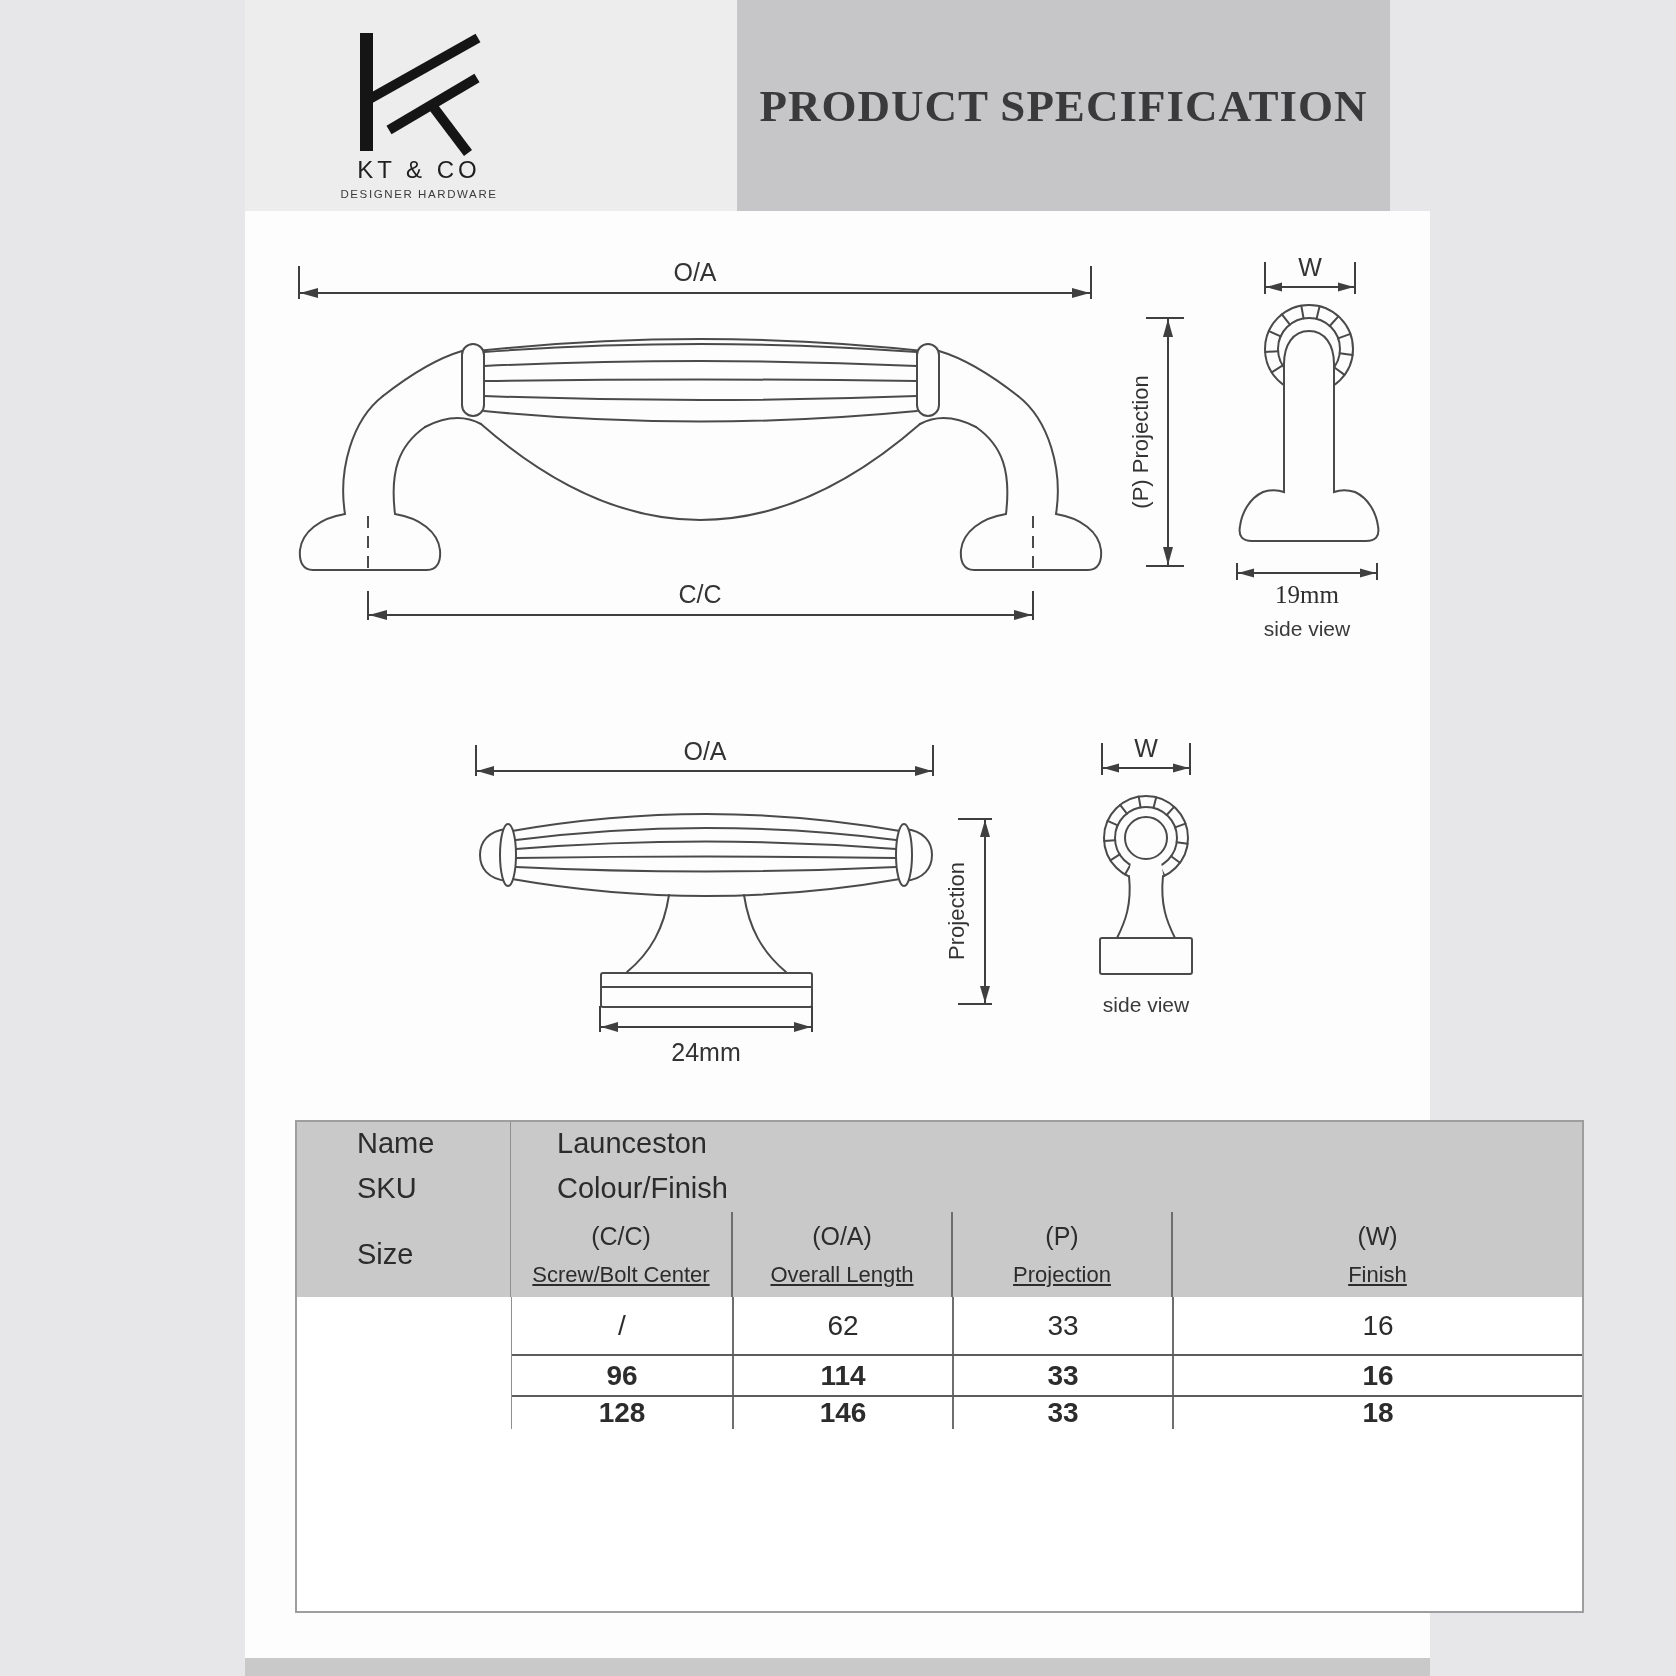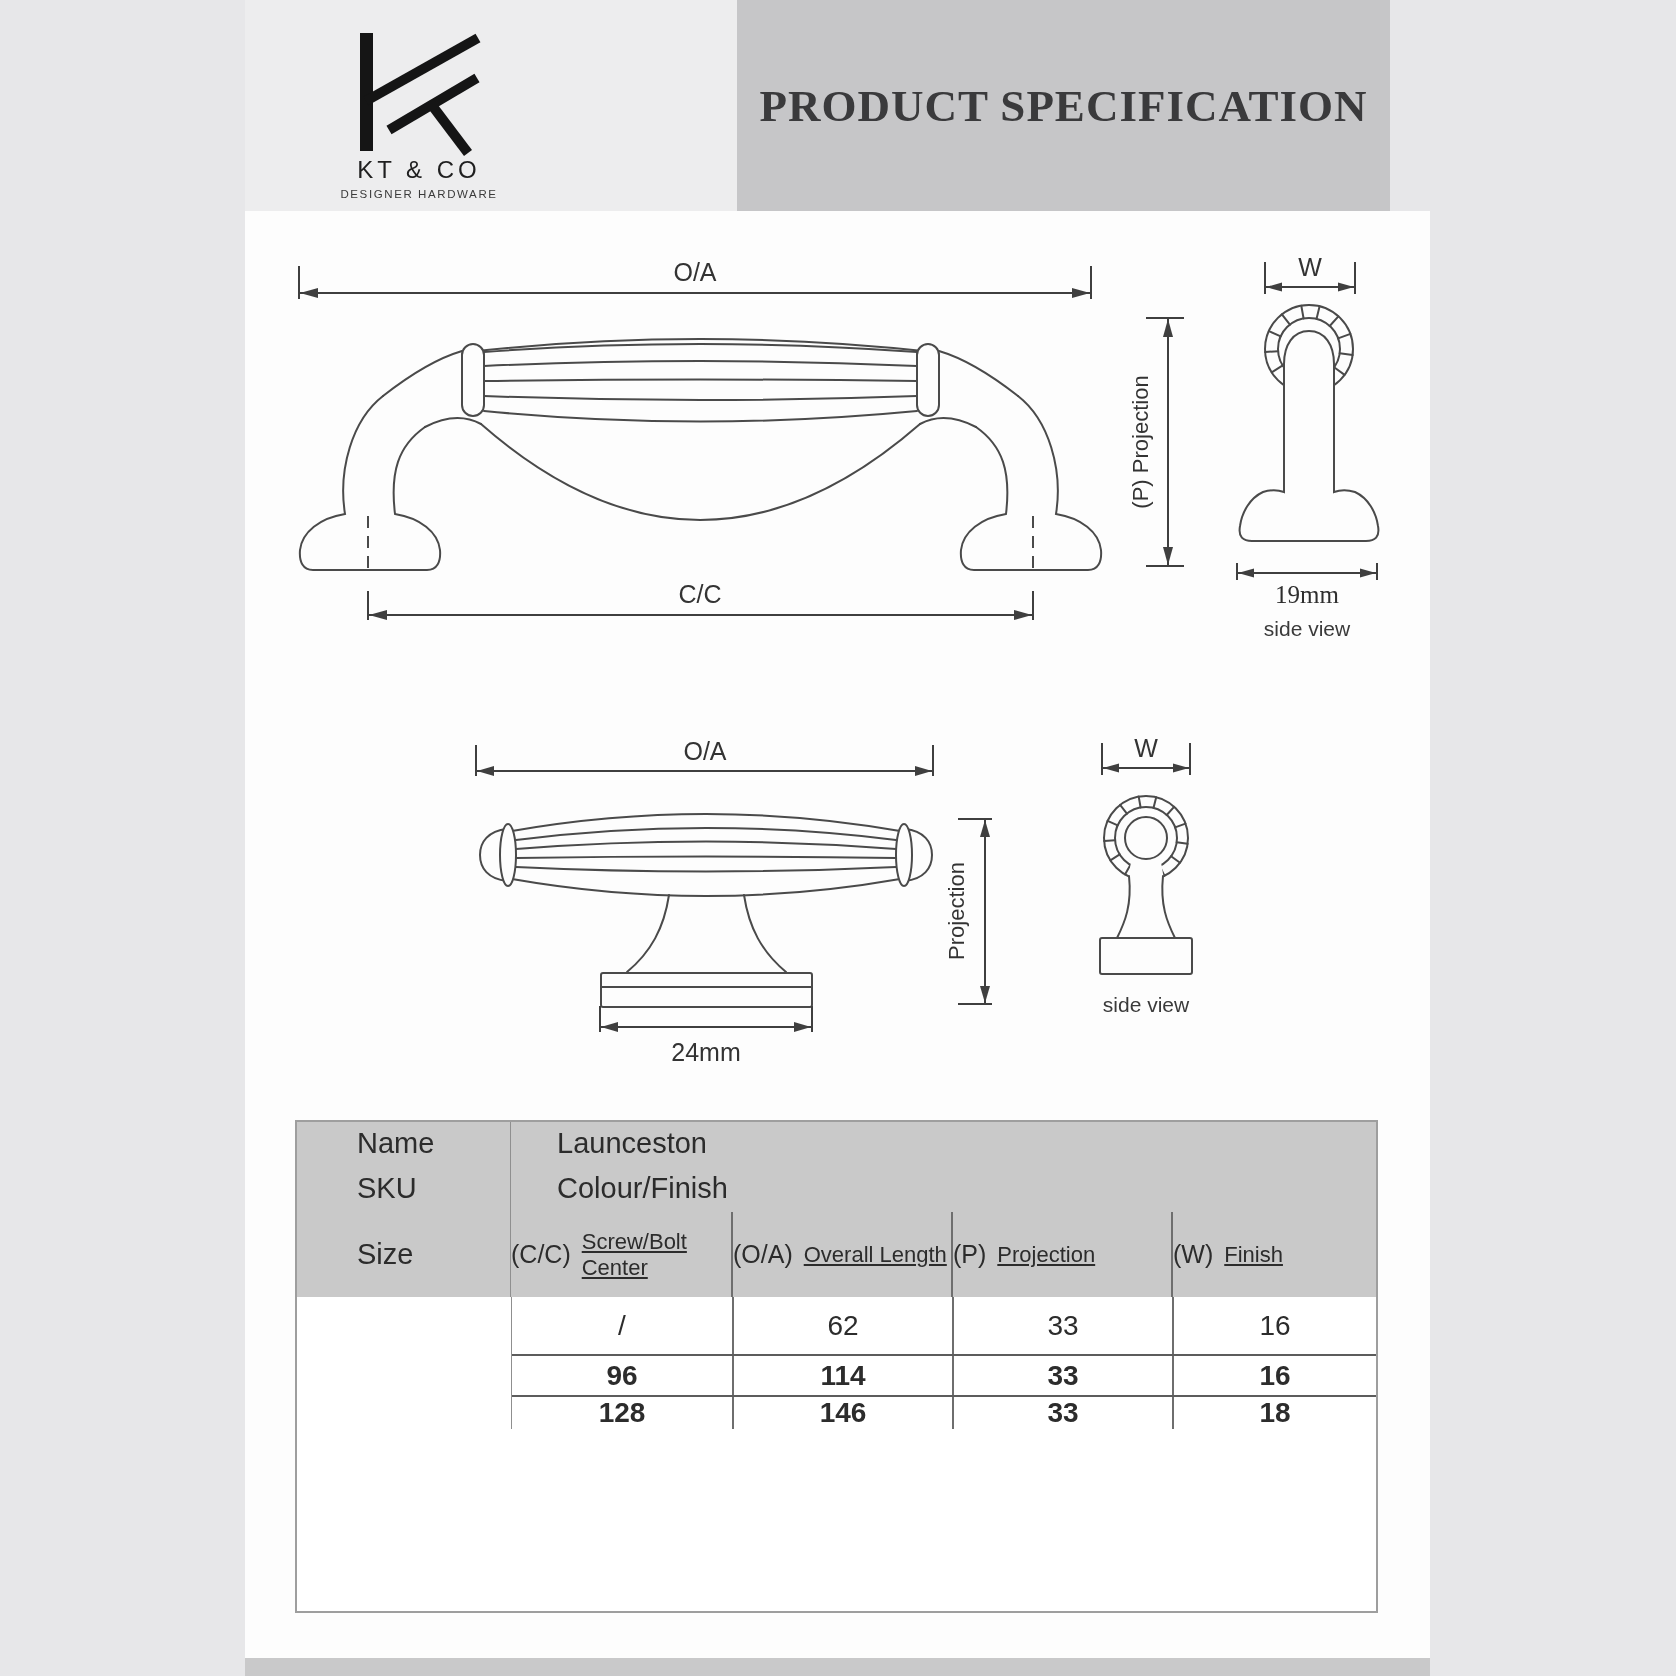--- a/index.html
+++ b/index.html
@@ -45,31 +45,31 @@
   .dim-text{font-family:"Liberation Sans", sans-serif;font-size:25px;fill:#333;}
   .dim-text-sm{font-family:"Liberation Sans", sans-serif;font-size:22px;fill:#333;}
   .serif-text{font-family:"Liberation Serif", serif;font-size:25px;fill:#2e2e2e;}
   .caption-text{font-family:"Liberation Sans", sans-serif;font-size:21px;fill:#3a3a3a;}
   
   .logo-mark{stroke:#151515;fill:none;}
   .logo-brand{font-size:24px;letter-spacing:4px;fill:#1f1f1f;}
   .logo-tag{font-size:11.5px;letter-spacing:1.6px;fill:#3a3a3a;}
   
   .spec-table{
-    position:absolute;left:295px;top:1120px;width:1083px;height:493px;
+    position:absolute;left:295px;top:1120px;width:1289px;height:493px;
     border:2px solid #9e9e9e;box-sizing:border-box;
     color:#2c2c2c;background:#fff;
   }
   .trow{display:flex;width:100%;box-sizing:border-box;}
   .gray{background:#c9c9c9;}
   .c1{width:214px;flex:0 0 214px;border-right:1.5px solid #8f8f8f;display:flex;align-items:center;padding-left:60px;box-sizing:border-box;font-size:29px;}
   .cv{flex:1;display:flex;align-items:center;padding-left:46px;font-size:29px;}
   .h43{height:43px}.h74{height:74px}.h47{height:47px}.h90{height:90px}.h85{height:85px}
   .size-cols{flex:1;display:flex;}
-  .hcell{display:flex;flex-direction:row;align-items:center;gap:11px;border-right:2px solid #6e6e6e;box-sizing:border-box;}
+  .hcell{display:flex;flex-direction:column;justify-content:center;align-items:center;gap:11px;border-right:2px solid #6e6e6e;box-sizing:border-box;}
   .hcell:last-child{border-right:none;}
   .w222{width:222px;flex:0 0 222px}.w220{width:220px;flex:0 0 220px}.wlast{flex:1}
   .hcode{font-size:25px;}
   .hname{font-size:22px;text-decoration:underline;}
   .size-body{display:flex;flex:1;min-height:0;}
   .c1-empty{width:214px;flex:0 0 214px;border-right:1.5px solid #8f8f8f;}
   .vrows{flex:1;display:flex;flex-direction:column;}
   .vrow{display:flex;}
   .vrow.sep{border-top:2px solid #5c5c5c;font-weight:bold;}
   .vh59{height:57px}.vh41{height:39px}.vh50{flex:1}

